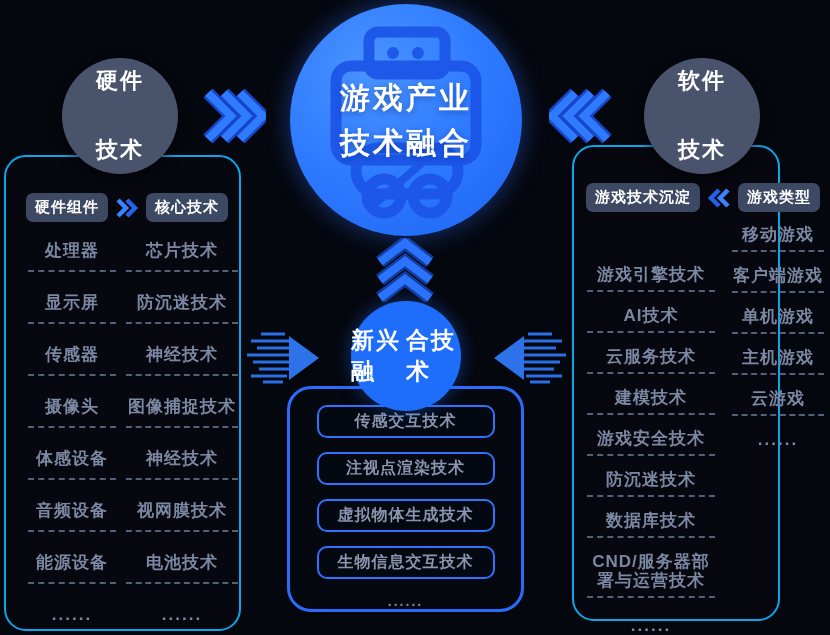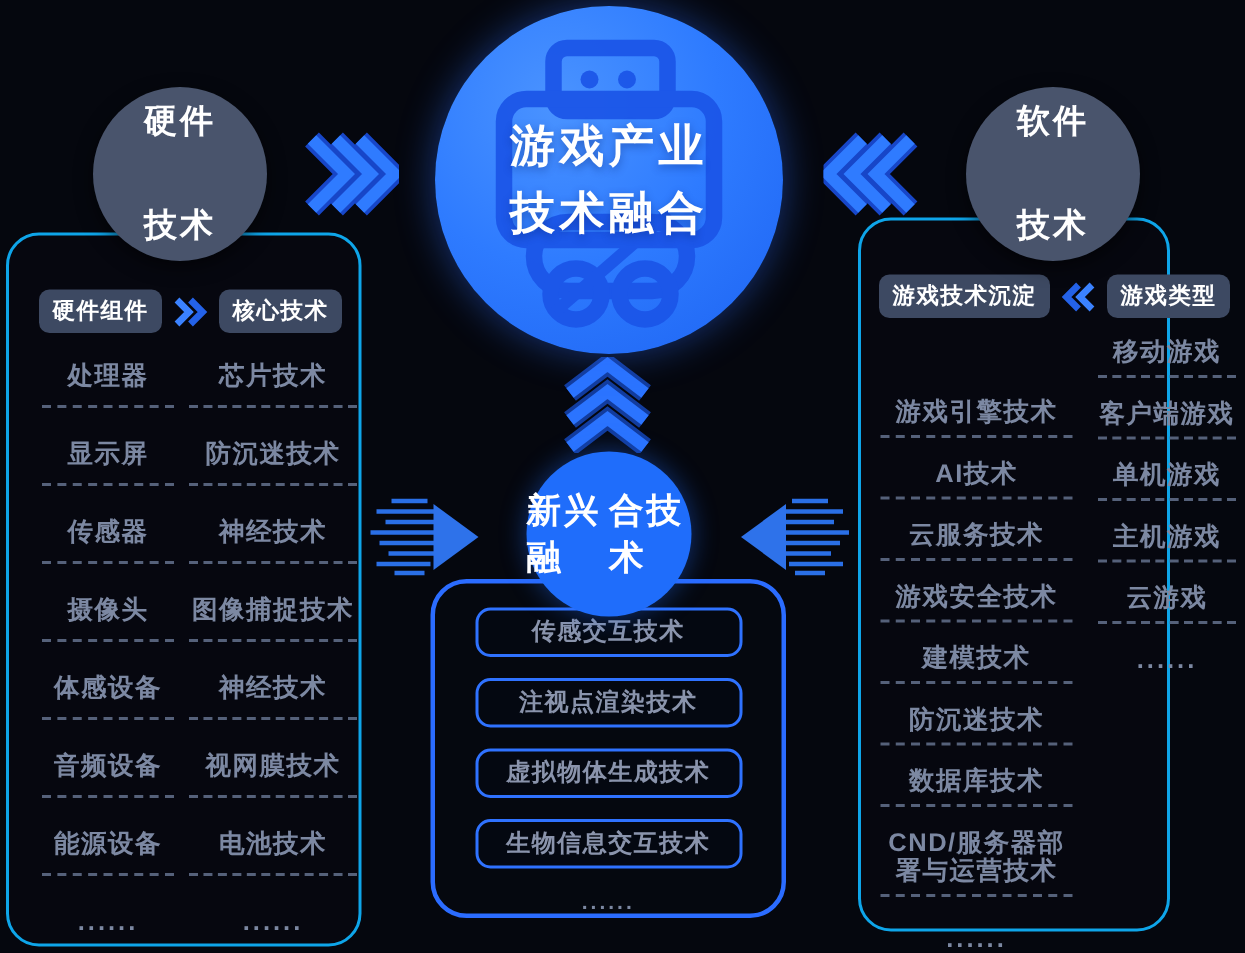--- a/index.html
+++ b/index.html
@@ -100,22 +100,22 @@
       <svg width="24" height="20" viewBox="0 0 24 20">
         <path d="M21,2 L13,10 L21,18" fill="none" stroke="#3b82ff" stroke-width="4.5"></path>
         <path d="M12,2 L4,10 L12,18" fill="none" stroke="#2462e8" stroke-width="4.5"></path>
       </svg>
       <span class="badge">游戏类型</span>
     </div>
     <div class="col rcol1">
       <div class="cell rc">游戏引擎技术</div>
       <div class="cell rc">AI技术</div>
       <div class="cell rc">云服务技术</div>
+      <div class="cell rc">建模技术</div>
       <div class="cell rc">游戏安全技术</div>
-      <div class="cell rc">建模技术</div>
       <div class="cell rc">防沉迷技术</div>
       <div class="cell rc">数据库技术</div>
       <div class="cell rc">CND/服务器部署与运营技术</div>
       <div class="cell rc dots dots-late">......</div>
     </div>
     <div class="col rcol2">
       <div class="cell rc">移动游戏</div>
       <div class="cell rc">客户端游戏</div>
       <div class="cell rc">单机游戏</div>
       <div class="cell rc">主机游戏</div>

